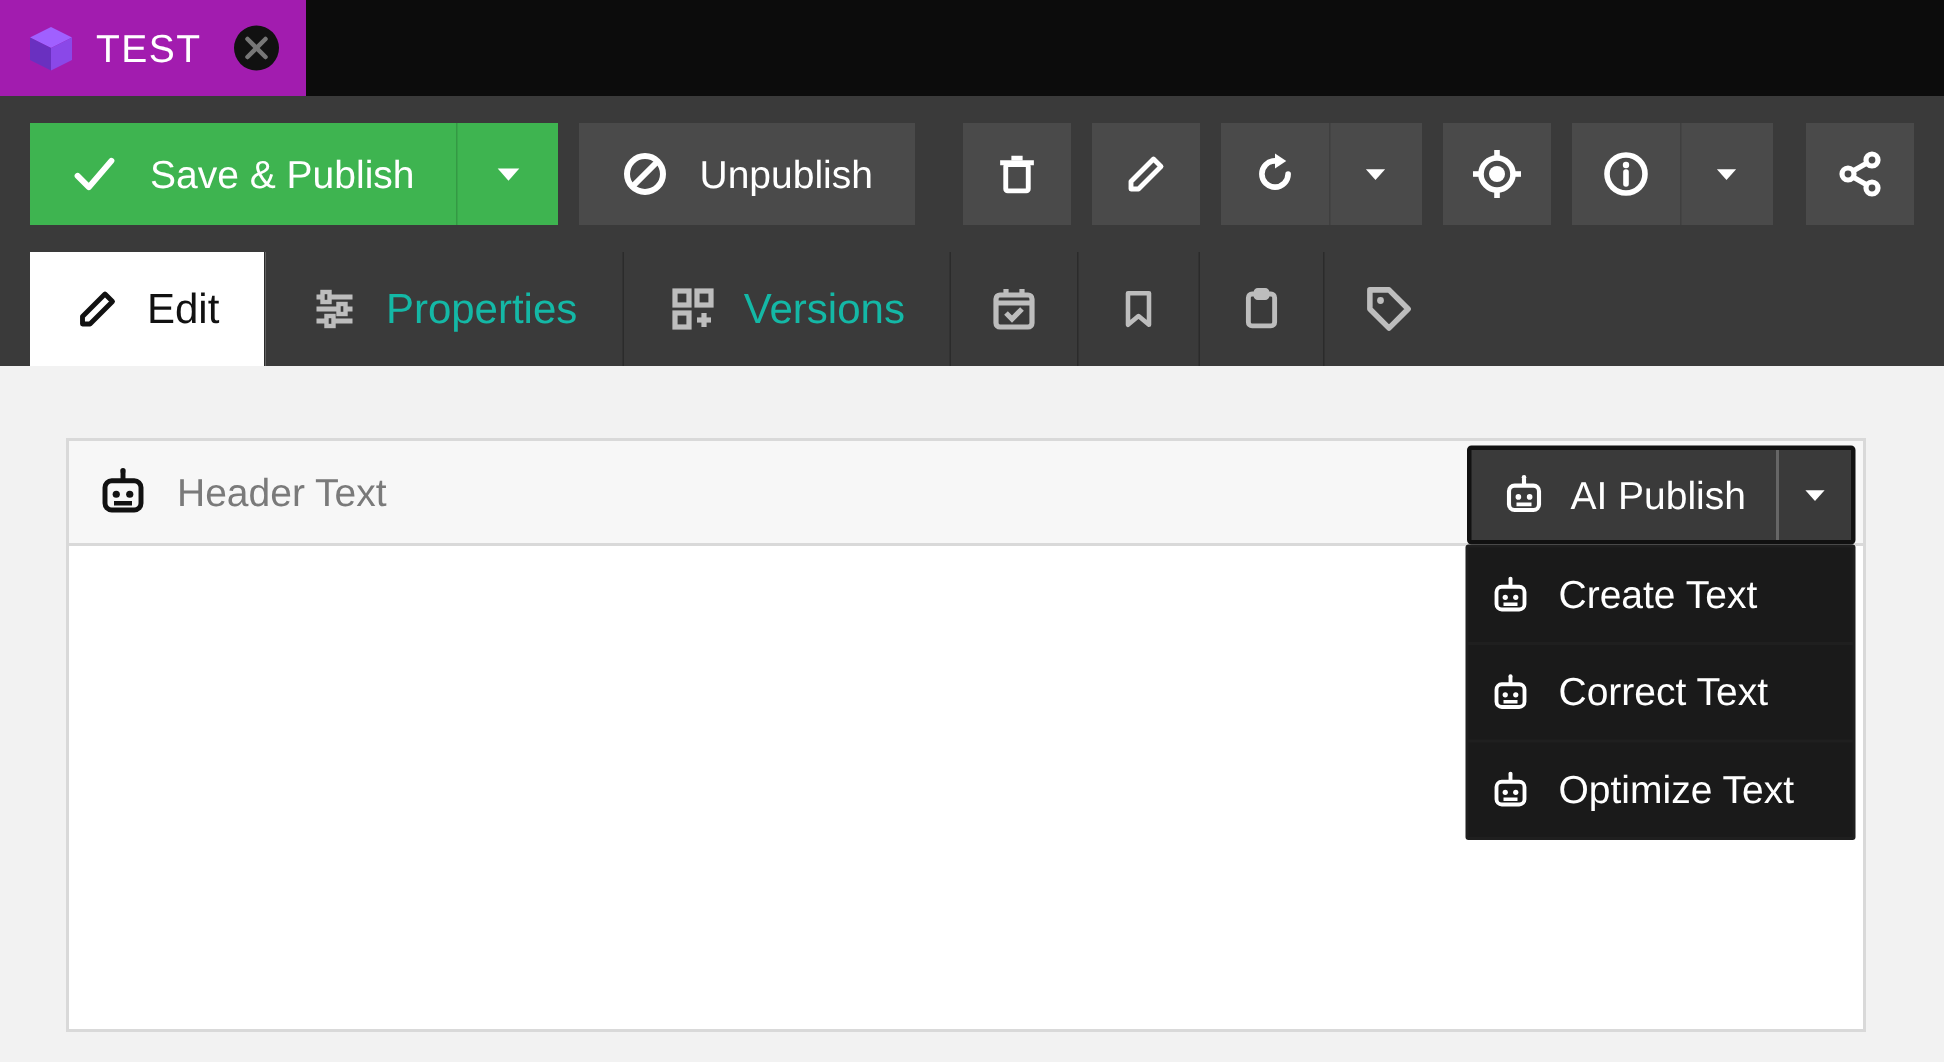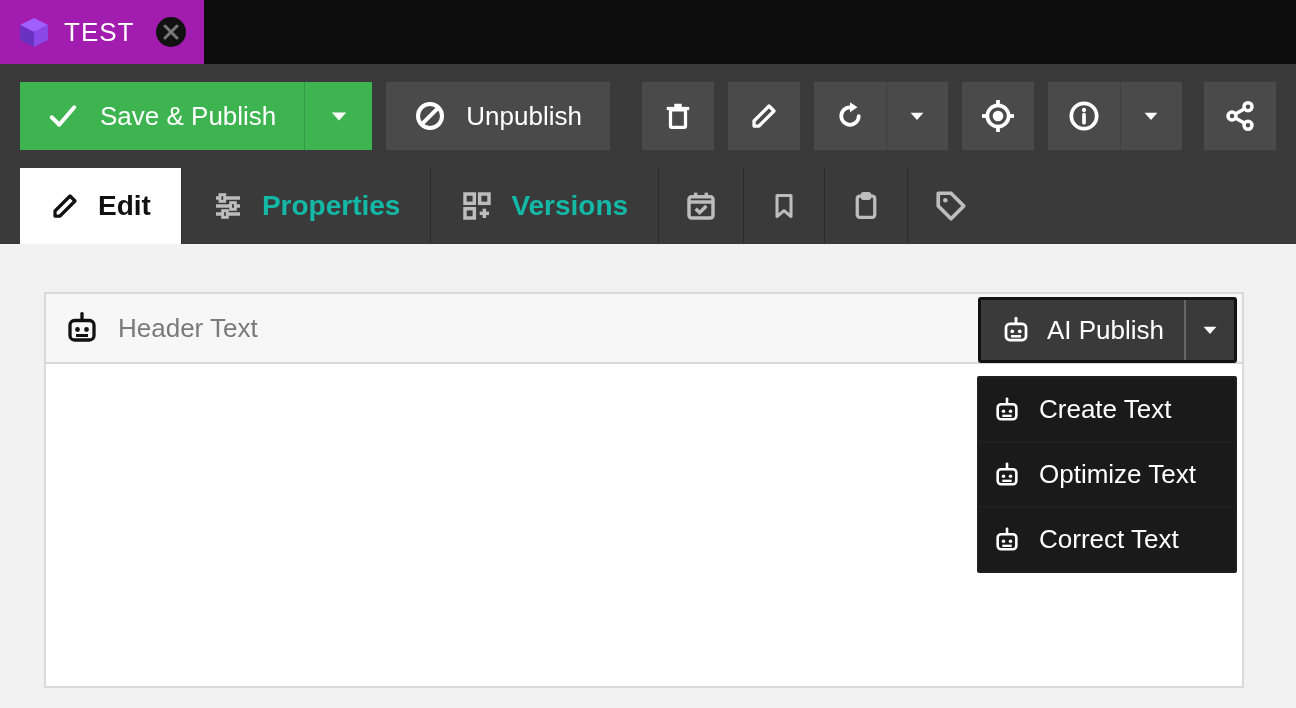--- a/index.html
+++ b/index.html
@@ -76,21 +76,20 @@
     padding: 0 28px;
     gap:20px;
   }
   .spacer-small{ width:4px;}
   .tabs-row {
     background:#3a3a3a;
     height:76px;
     display:flex;
     align-items:stretch;
     padding-left:20px;
-    font-weight:bold;
   }
   .sec-tab {
     display:flex;
     align-items:center;
     gap:18px;
     padding:0 30px;
     color:#14b8a6;
     font-size:28px;
     cursor:pointer;
     border-right:1px solid #2b2b2b;
@@ -156,21 +155,21 @@
   .ai-helper-dd {
     width:50px;
     display:flex;
     align-items:center;
     justify-content:center;
     border-left:2px solid #666;
     cursor:pointer;
   }
   .ai-menu {
     position:absolute;
-    top:79px;
+    top:66px;
     right:0;
     width:260px;
     background:#1f1f1f;
     border-radius:2px;
     padding:2px;
     display:flex;
     flex-direction:column;
     gap:2px;
   }
   .ai-menu-item{
@@ -421,33 +420,33 @@
             <span>
               <svg width="28" height="28" viewBox="0 0 24 24">
                 <rect x="4" y="7" width="16" height="13" rx="3" fill="none" stroke="#fff" stroke-width="2.2"></rect>
                 <line x1="12" y1="3" x2="12" y2="7" stroke="#fff" stroke-width="2.2"></line>
                 <circle cx="12" cy="2.5" r="1.2" fill="#fff"></circle>
                 <circle cx="9" cy="13" r="1.5" fill="#fff"></circle>
                   <circle cx="15" cy="13" r="1.5" fill="#fff"></circle>
                 <line x1="8" y1="17" x2="16" y2="17" stroke="#fff" stroke-width="2"></line>
               </svg>
             </span>
-            <span>Optimize Text</span>
+            <span>Correct Text</span>
           </div>
           <div class="ai-menu-item">
             <span>
               <svg width="28" height="28" viewBox="0 0 24 24">
                 <rect x="4" y="7" width="16" height="13" rx="3" fill="none" stroke="#fff" stroke-width="2.2"></rect>
                 <line x1="12" y1="3" x2="12" y2="7" stroke="#fff" stroke-width="2.2"></line>
                 <circle cx="12" cy="2.5" r="1.2" fill="#fff"></circle>
                 <circle cx="9" cy="13" r="1.5" fill="#fff"></circle>
                   <circle cx="15" cy="13" r="1.5" fill="#fff"></circle>
                 <line x1="8" y1="17" x2="16" y2="17" stroke="#fff" stroke-width="2"></line>
               </svg>
             </span>
-            <span>Correct Text</span>
+            <span>Optimize Text</span>
           </div>
         </div>
       </div>
     </div>
     <div class="card-body"></div>
   </div>
 </div>
 
 </body></html>

